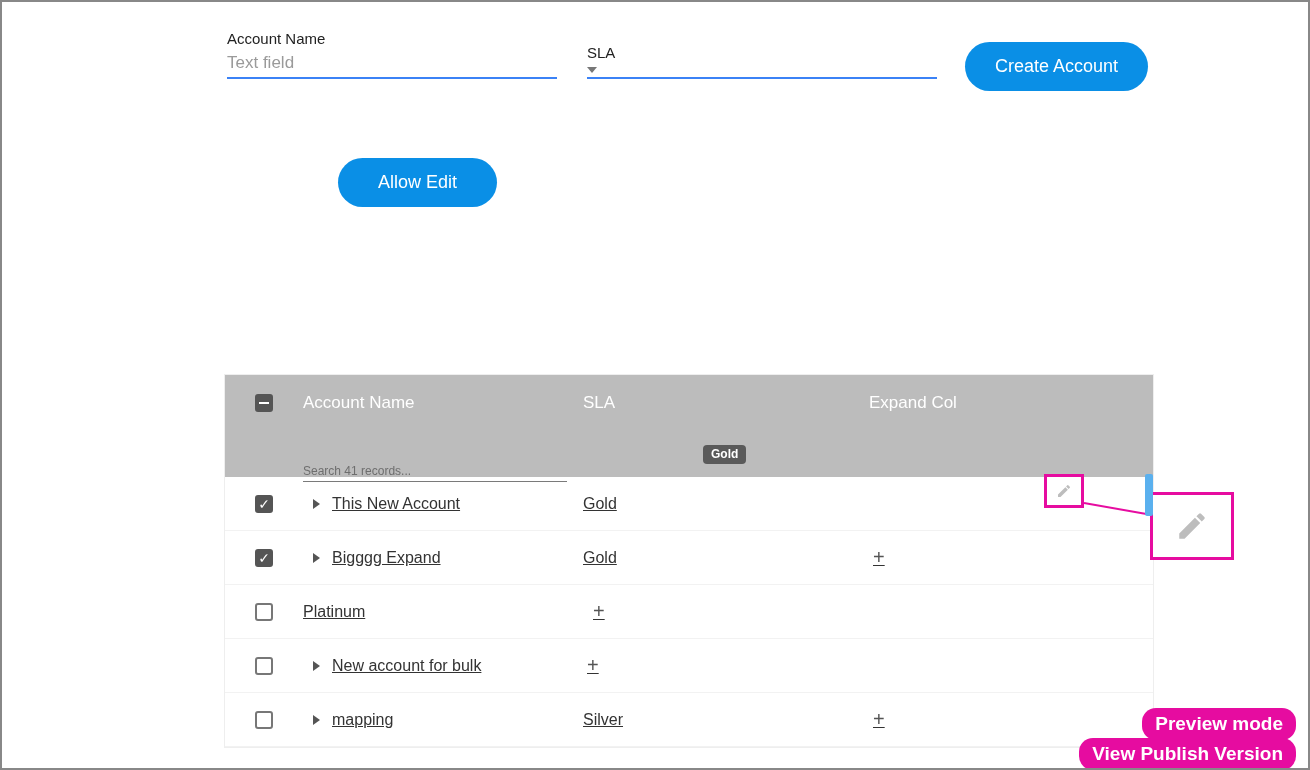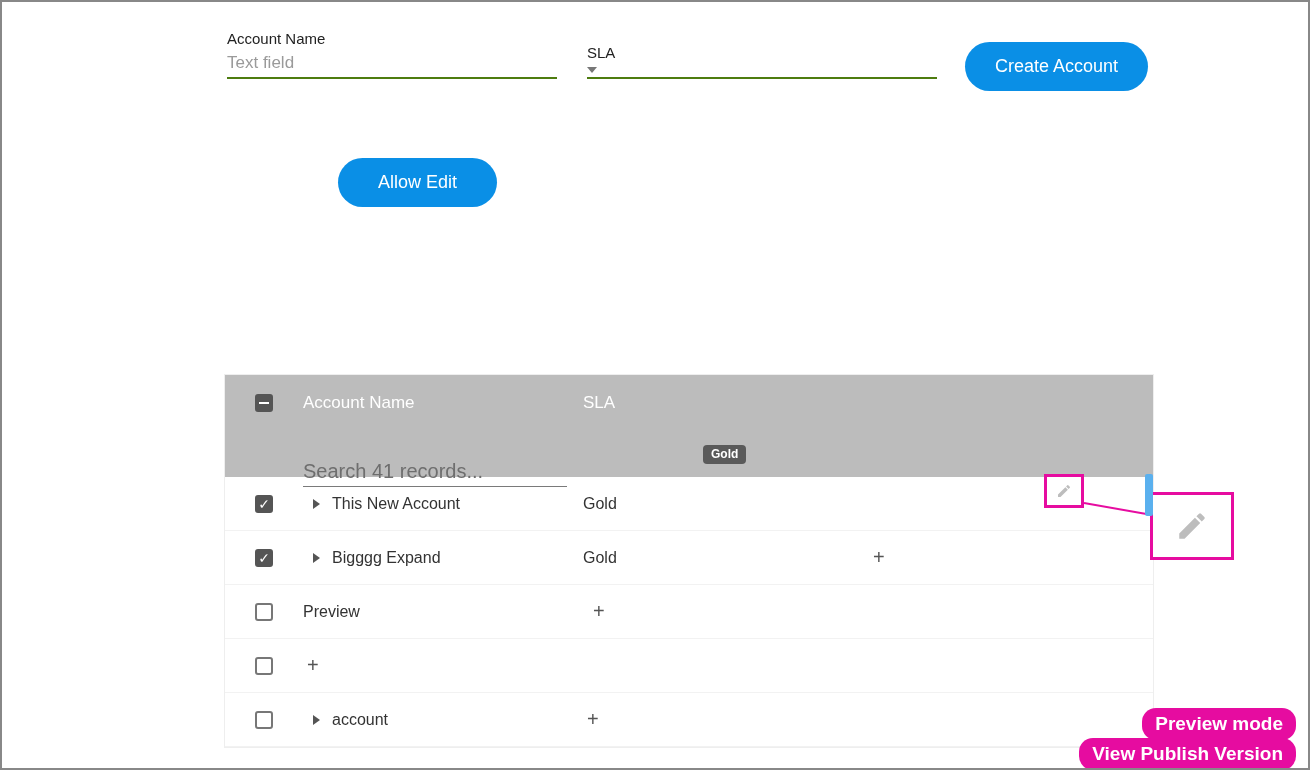--- a/index.html
+++ b/index.html
@@ -4,47 +4,47 @@
 <style>
   * { box-sizing: border-box; margin: 0; padding: 0; }
   html, body { width: 1310px; height: 770px; font-family: -apple-system, "Segoe UI", "Helvetica Neue", Arial, sans-serif; color:#333; }
   body { background:#fff; position:relative; border:2px solid #888; }
   .canvas { position:relative; width:100%; height:100%; }
 
   
   .form-row { position:absolute; top:28px; left:225px; right:160px; display:flex; align-items:flex-end; }
   .field { display:flex; flex-direction:column; margin-right:30px; }
   .field-label { font-size:15px; color:#222; margin-bottom:4px; }
-  .field-input-wrap { position:relative; width:330px; border-bottom:2px solid #4d7c0f; padding:2px 0 4px 0; display:flex; align-items:center; justify-content:space-between; }
+  .field-input-wrap { position:relative; width:330px; border-bottom:2px solid #3b82f6; padding:2px 0 4px 0; display:flex; align-items:center; justify-content:space-between; }
   .field-input { border:none; outline:none; width:100%; font-size:17px; color:#333; background:transparent; }
   .field-input::placeholder { color:#9a9a9a; }
   .dropdown-placeholder { font-size:17px; color:#9a9a9a; flex:1; }
   .caret { width:0; height:0; border-left:5px solid transparent; border-right:5px solid transparent; border-top:6px solid #777; margin-right:6px; }
 
   .btn-primary { background:#0a8fe6; color:#fff; border:none; border-radius:40px; font-size:18px; padding:14px 30px; cursor:pointer; white-space:nowrap; }
   .btn-create { position:absolute; top:40px; right:160px; }
   .btn-allow  { position:absolute; top:156px; left:336px; padding:14px 40px; }
 
   
   .grid { position:absolute; top:372px; left:222px; width:930px; border:1px solid #eee; }
   .grid-header { background:#bcbcbc; color:#fff; }
   .gh-row1 { display:flex; align-items:center; height:56px; }
   .gh-row2 { display:flex; align-items:center; height:46px; }
   .col-chk   { width:78px; display:flex; justify-content:center; }
   .col-name  { width:280px; }
   .col-sla   { width:286px; }
   .col-exp   { flex:1; }
   .gh-label  { font-size:17px; font-weight:500; }
   .search-wrap { width:264px; border-bottom:1px solid #7a7a7a; }
-  .search-input { border:none; outline:none; background:transparent; width:100%; font-size:20px; color:#7f1d1d; padding:2px 0 3px 0;margin-top:36px; }
+  .search-input { border:none; outline:none; background:transparent; width:100%; font-size:12px; color:#7f1d1d; padding:2px 0 3px 0;margin-top:36px; }
   .search-input::placeholder { color:#6e6e6e; }
   .chip { background:#5a5a5a; color:#fff; font-size:12px; font-weight:600; padding:2px 8px 3px 8px; border-radius:4px; display:inline-block; margin-left:120px; }
 
   .grid-body .row { display:flex; align-items:center; height:54px; border-bottom:1px solid #f2f2f2; }
-  .cell { font-size:16px; color:#333; }
+  .cell { font-size:16px; color:#333;text-decoration:underline; }
   .name-cell { display:flex; align-items:center; }
   .tri { width:0; height:0; border-top:5px solid transparent; border-bottom:5px solid transparent; border-left:7px solid #555; margin-right:12px; margin-left:10px; }
   .plus { font-size:20px; color:#555; margin-left:4px; cursor:pointer; }
 
   
   .cb { width:18px; height:18px; border-radius:3px; display:flex; align-items:center; justify-content:center; font-size:14px; line-height:1; cursor:pointer; }
   .cb.unchecked { border:2px solid #777; background:#fff; }
   .cb.checked   { background:#555; border:2px solid #555; color:#fff; }
   .cb.indet     { background:#555; border:2px solid #555; color:#fff; }
   .cb.indet::after { content:""; width:10px; height:2.5px; background:#fff; display:block; }
@@ -87,20 +87,21 @@
   <button class="btn-primary btn-create">Create Account</button>
 
   <div class="grid">
     <div class="grid-header">
       <div class="gh-row1">
         <div class="col-chk">
             <div class="cb indet"></div>
           </div>
         <div class="col-name gh-label">Account Name</div>
         <div class="col-sla  gh-label">SLA</div>
+        <div class="col-exp  gh-label">Expand Col</div>
       </div>
       <div class="gh-row2">
         <div class="col-chk"></div>
         <div class="col-name">
           <div class="search-wrap">
             <input class="search-input" placeholder="Search 41 records..." style="">
           </div>
         </div>
         <div class="col-sla">
           <span class="chip">Gold</span>
@@ -129,37 +130,42 @@
             <span class="tri"></span>
             <span>Bigggg Expand</span>
           </div>
           <div class="col-sla cell">Gold</div>
           <div class="col-exp cell"><span class="plus">+</span></div>
         </div>
         <div class="row">
           <div class="col-chk">
             <div class="cb unchecked"></div>
           </div>
-          <div class="col-sla cell">Preview</div>
+          <div class="col-sla cell">Platinum</div>
           <div class="col-exp cell"><span class="plus">+</span></div>
         </div>
         <div class="row">
           <div class="col-chk">
             <div class="cb unchecked"></div>
+          </div>
+          <div class="col-name cell name-cell">
+            <span class="tri"></span>
+            <span>New account for bulk</span>
           </div>
           <div class="col-exp cell"><span class="plus">+</span></div>
         </div>
         <div class="row">
           <div class="col-chk">
             <div class="cb unchecked"></div>
           </div>
           <div class="col-name cell name-cell">
             <span class="tri"></span>
-            <span>account</span>
+            <span>mapping</span>
           </div>
+          <div class="col-sla cell">Silver</div>
           <div class="col-exp cell"><span class="plus">+</span></div>
         </div>
       </div>
   </div>
 
   <div class="anno-small" style="top:472px; left:1042px;">
     <span class="pencil">
       <svg width="16" height="16" viewBox="0 0 24 24">
           <path fill="#bdbdbd" d="M3 17.25V21h3.75L17.81 9.94l-3.75-3.75L3 17.25zM20.71 7.04a1 1 0 0 0 0-1.41l-2.34-2.34a1 1 0 0 0-1.41 0l-1.83 1.83 3.75 3.75 1.83-1.83z"></path>
         </svg>

